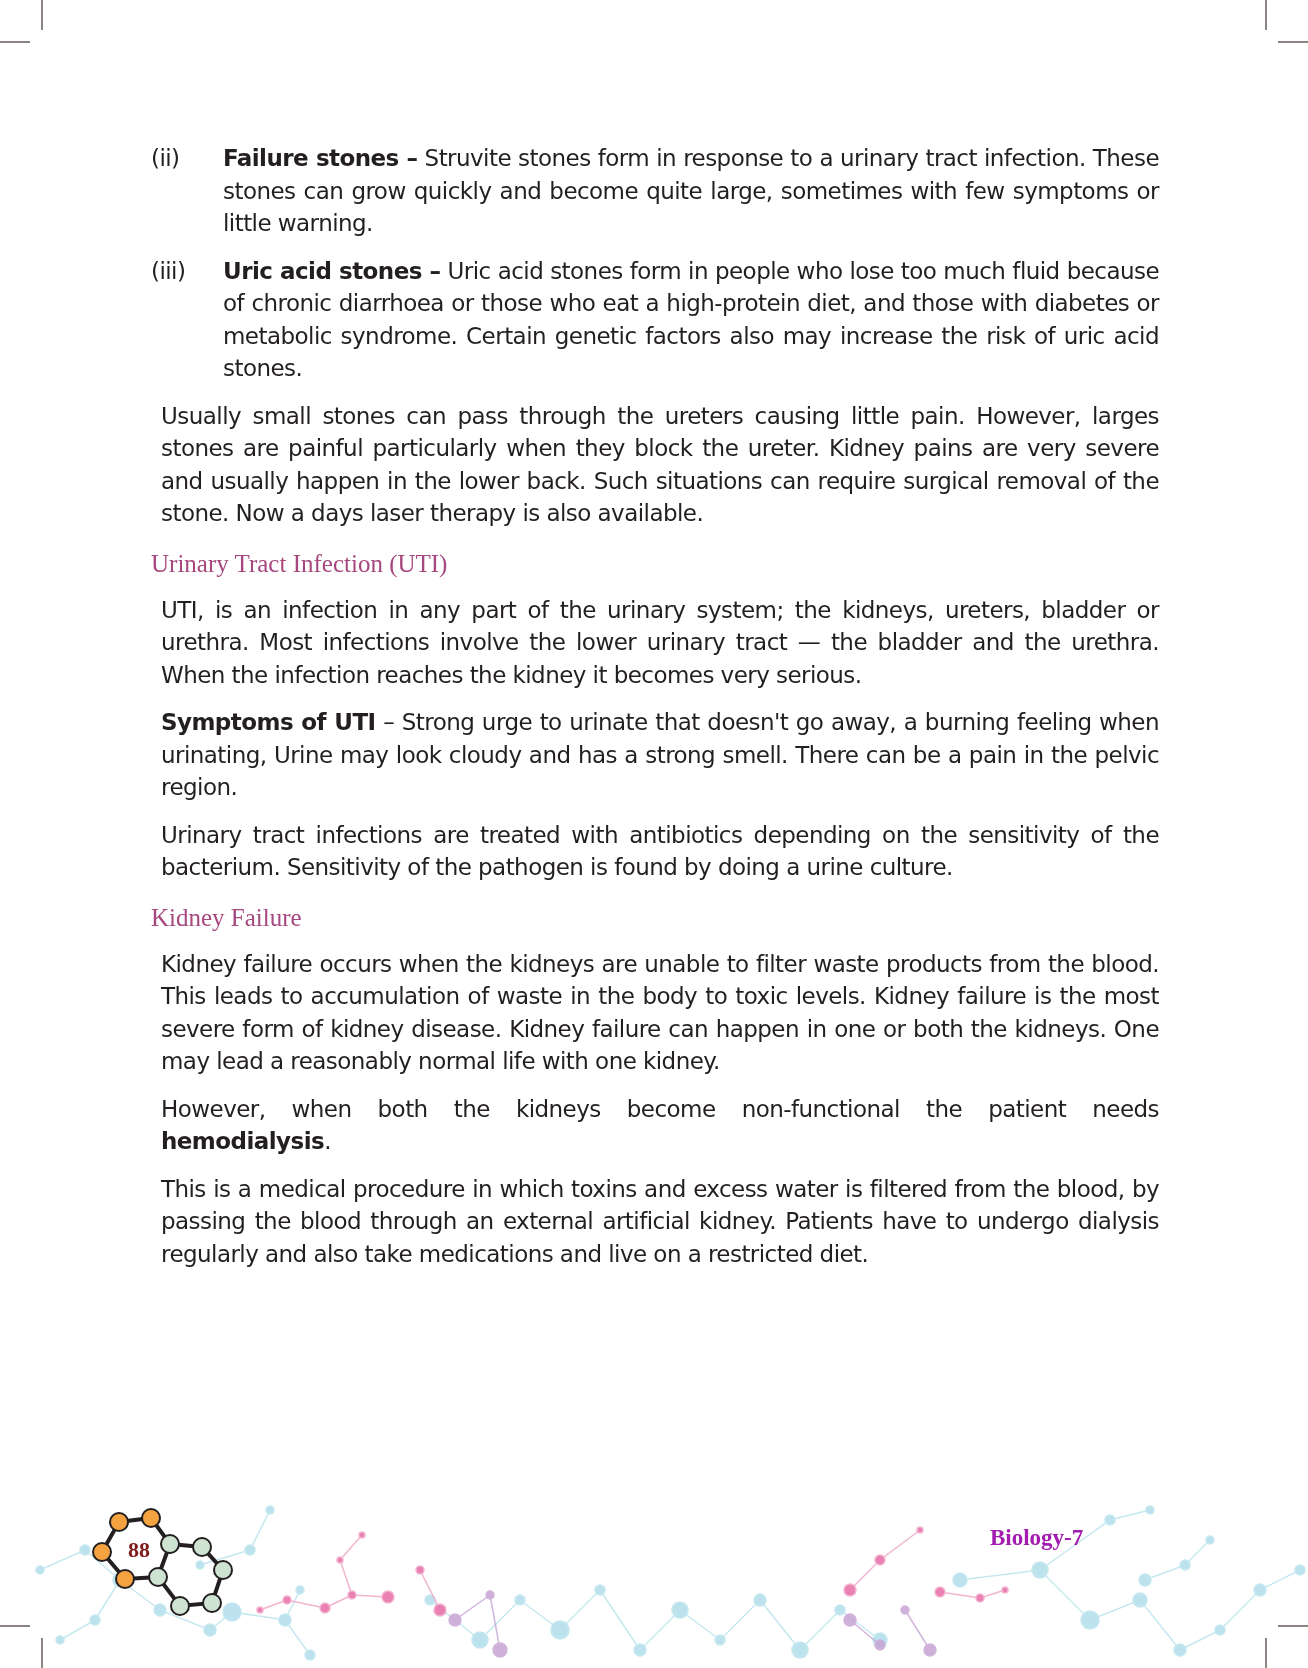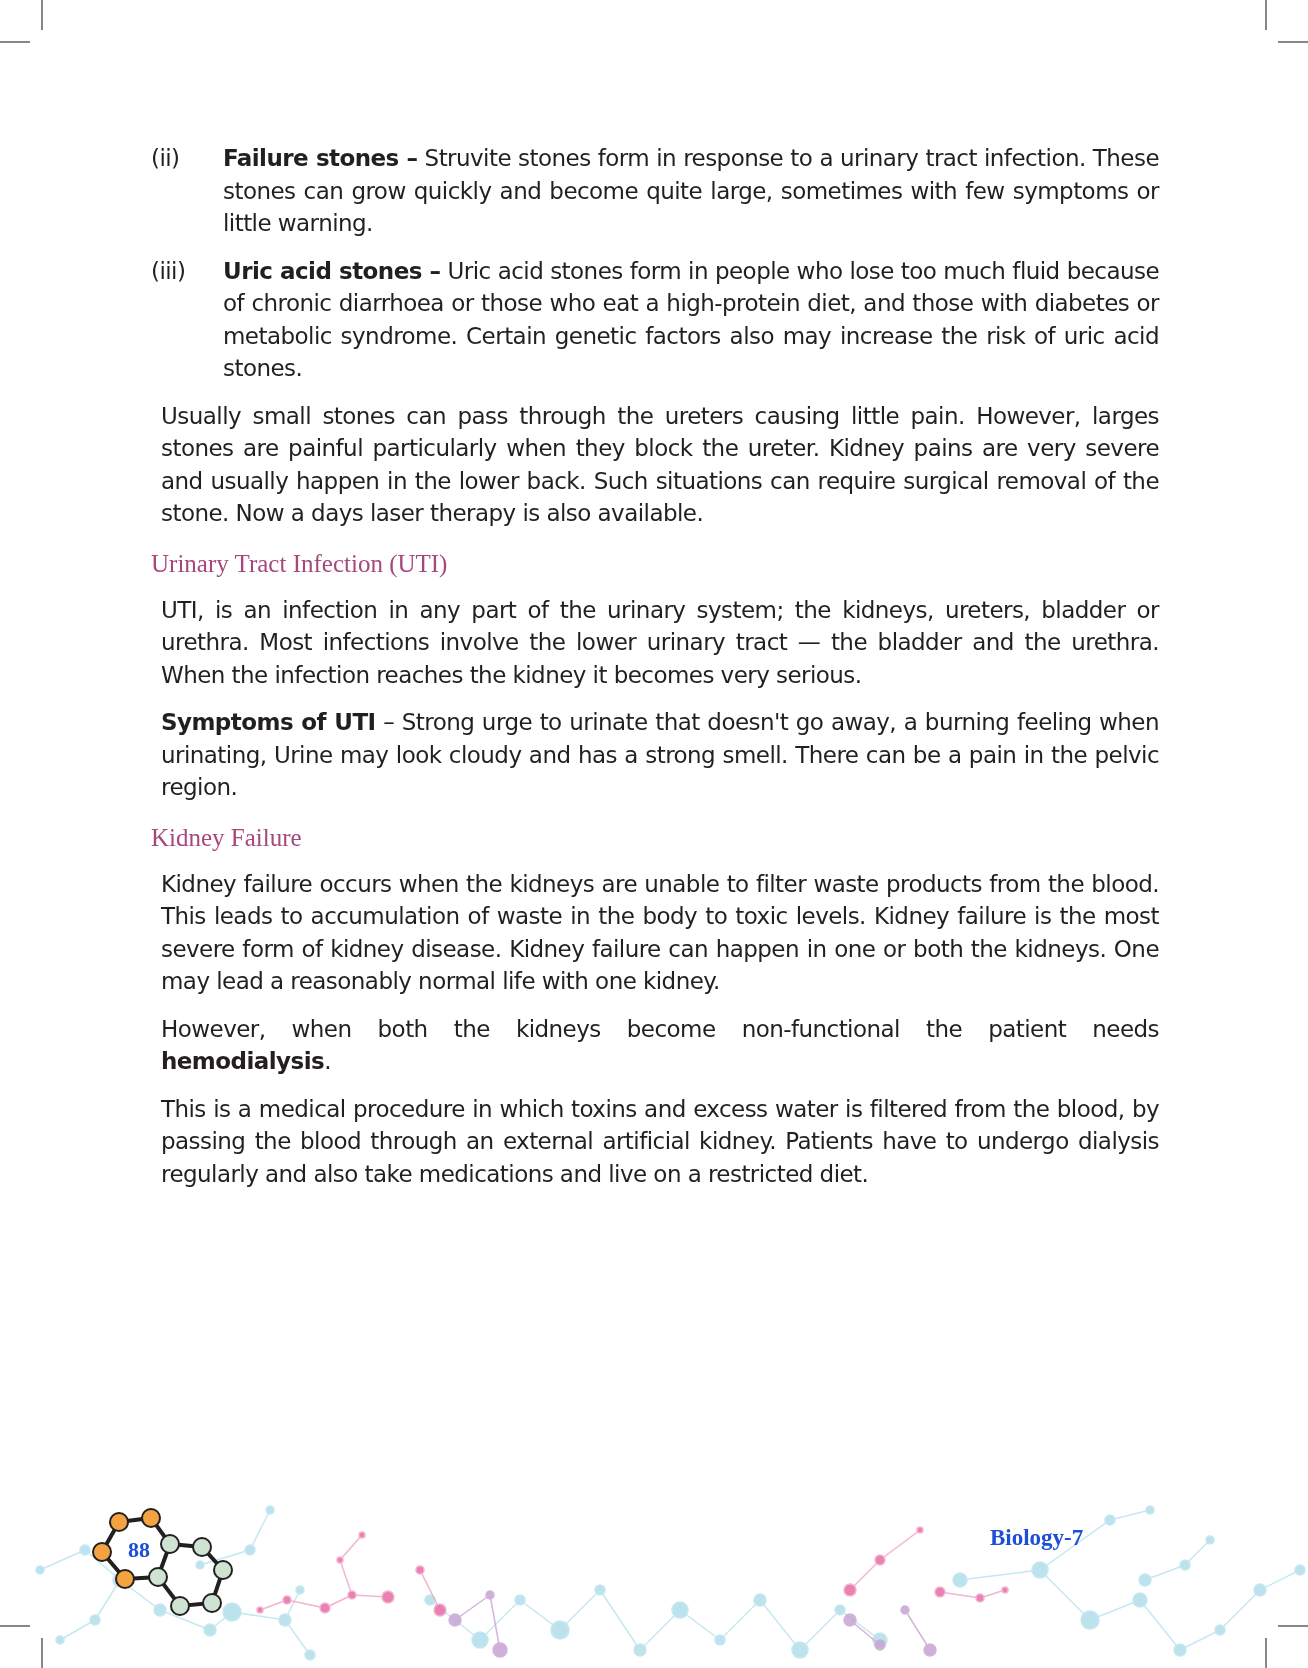--- a/index.html
+++ b/index.html
@@ -18,25 +18,25 @@
   .item .num { width:72px; flex:0 0 72px; }
   .item .txt { flex:1; text-align:justify; }
   h2.sec {
     font-family:"Liberation Serif","DejaVu Serif",serif;
     font-weight:normal; color:#a6477e; font-size:25px;
     margin:18px 0 14px 0; line-height:32px; letter-spacing:0;
   }
   .footer-art { position:absolute; left:0; top:1480px; width:1308px; height:188px; }
   .page-num {
     position:absolute; left:124px; top:1537px; width:30px; text-align:center;
-    font-family:"Liberation Serif","DejaVu Serif",serif; font-weight:bold; font-size:22px; color:#1d4ed8;
+    font-family:"Liberation Serif","DejaVu Serif",serif; font-weight:bold; font-size:22px; color:#7f1d1d;
   }
   .book-title {
     position:absolute; left:990px; top:1525px;
-    font-family:"Liberation Serif","DejaVu Serif",serif; font-weight:bold; font-size:23px; color:#1d4ed8;
+    font-family:"Liberation Serif","DejaVu Serif",serif; font-weight:bold; font-size:23px; color:#a21caf;
   }
 </style>
 </head>
 <body>
 
 <div class="page">
 
   <div class="crop" style="left:41px;top:0;width:2px;height:30px;"></div>
   <div class="crop" style="left:0;top:41px;width:30px;height:2px;"></div>
   <div class="crop" style="left:1265px;top:0;width:2px;height:30px;"></div>
@@ -56,20 +56,21 @@
     <div class="item">
       <span class="num">(iii)</span>
       <span class="txt"><b>Uric acid stones –</b><span> Uric acid stones form in people who lose too much fluid because of chronic diarrhoea or those who eat a high-protein diet, and those with diabetes or metabolic syndrome. Certain genetic factors also may increase the risk of uric acid stones.</span></span>
     </div>
 
     <p>Usually small stones can pass through the ureters causing little pain. However, larges stones are painful particularly when they block the ureter. Kidney pains are very severe and usually happen in the lower back. Such situations can require surgical removal of the stone. Now a days laser therapy is also available.</p>
 
     <h2 class="sec">Urinary Tract Infection (UTI)</h2>
     <p>UTI, is an infection in any part of the urinary system; the kidneys, ureters, bladder or urethra. Most infections involve the lower urinary tract — the bladder and the urethra. When the infection reaches the kidney it becomes very serious.</p>
     <p><b>Symptoms of UTI</b><span> – Strong urge to urinate that doesn't go away, a  burning feeling when urinating, Urine may look cloudy and has a strong smell.  There can be a pain in the pelvic region.</span></p>
+    <p>Urinary tract infections are treated with antibiotics depending on the sensitivity of the bacterium. Sensitivity of the pathogen is found by doing a urine culture.</p>
 
     <h2 class="sec">Kidney Failure</h2>
     <p>Kidney failure occurs when the kidneys are  unable to filter waste products from the  blood. This leads to accumulation of waste in the body to toxic levels. Kidney failure is the most severe form of kidney disease. Kidney failure can happen in one or both the kidneys. One may lead a reasonably normal life with  one kidney.</p>
     <p><span>However, when both the kidneys become non-functional the patient needs </span><b>hemodialysis</b><span>.</span></p>
     <p>This is a medical procedure in which toxins and excess water is filtered from the blood,  by passing the blood through an external artificial kidney. Patients have to undergo dialysis regularly and also take medications and live on a restricted diet.</p>
   </div>
 
   <svg class="footer-art" viewBox="0 0 1308 188" xmlns="http://www.w3.org/2000/svg">
     <g stroke="#bfe6ef" stroke-width="1.5" fill="#b5e0ec" opacity="0.9">
       <line x1="40" y1="90" x2="85" y2="70"></line>

